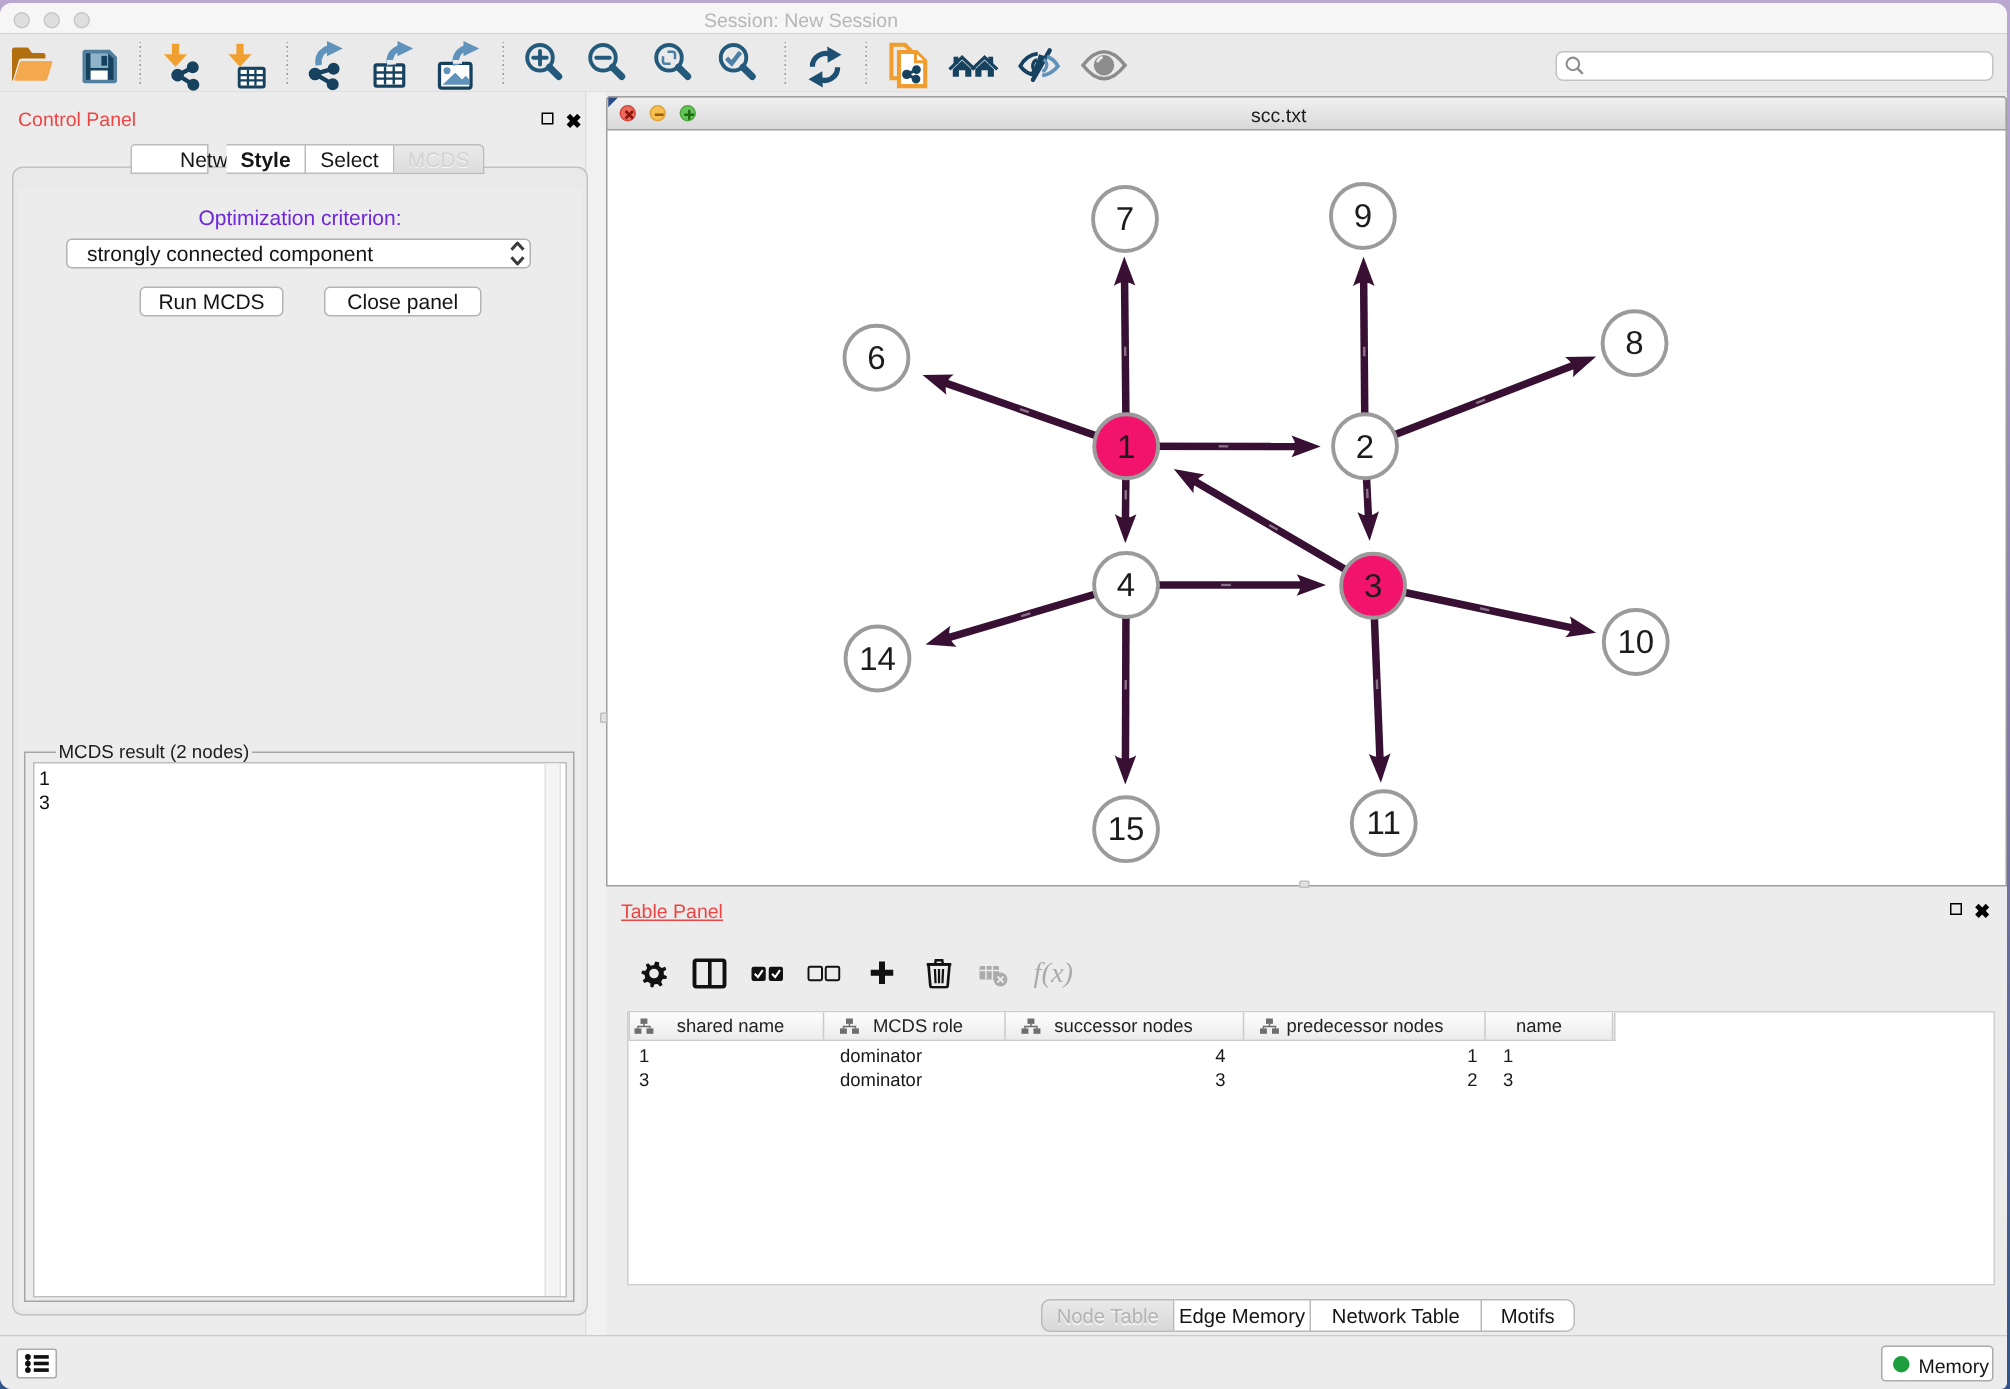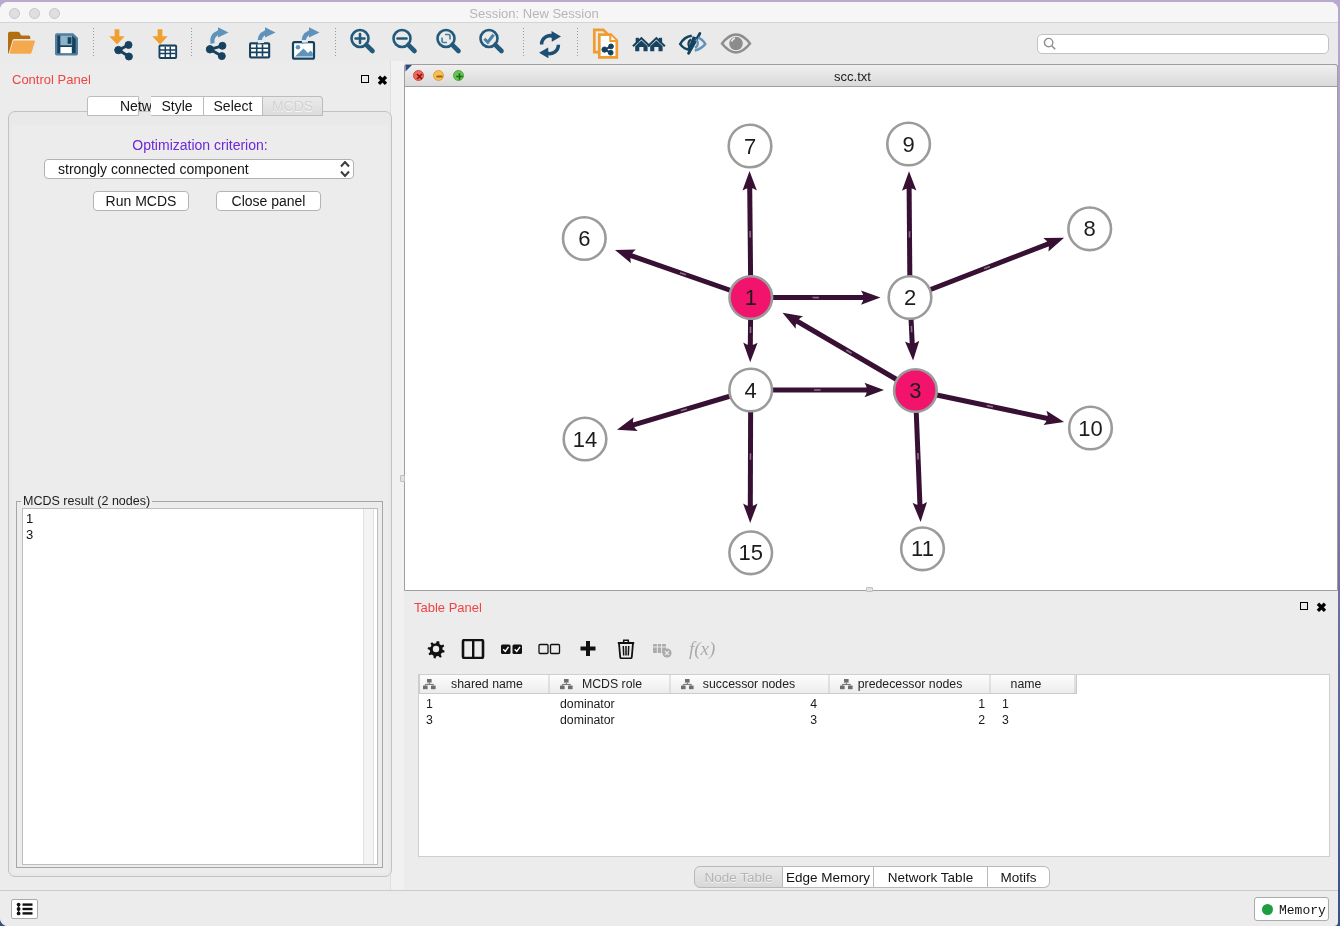--- a/index.html
+++ b/index.html
@@ -178,35 +178,35 @@
  <circle cx="5.6" cy="5.6" r="4.2" fill="none" stroke="#8f8f8f" stroke-width="1.4"></circle>
  <line x1="8.8" y1="8.8" x2="12.2" y2="12.2" stroke="#8f8f8f" stroke-width="1.6"></line>
 </svg>
 <div class="abs" id="leftpanel"></div>
 <div class="abs" style="left:391px;top:61px;width:13px;height:830px;background:#f1f1f1;"></div>
 <div class="abs" id="rightarea"></div>
 <div class="abs ptitle" style="left:12px;top:72px;">Control Panel</div>
 <div class="flbtn" style="left:361px;top:75px;"></div>
 <div class="clbtn" style="left:377px;top:76px;">✖</div>
 <div class="tab" style="left:87px;width:52px;border-left:1px solid #bcbcbc;border-radius:3px 0 0 0;padding-left:32px;">Network</div>
-<div class="tab" style="left:151px;width:53px;">Style</div>
+<div class="tab" style="left:151px;width:53px;font-weight:bold;">Style</div>
 <div class="tab" style="left:204px;width:59px;">Select</div>
 <div class="tab" style="left:263px;width:60px;background:linear-gradient(180deg,#eaeaea,#dcdcdc);color:#d2d2d2;text-shadow:0 1px 0 #f8f8f8;border-radius:0 4px 0 0;">MCDS</div>
 <div id="tabpane">
     <div class="inner"></div>
   </div>
 <div class="abs" style="left:0;top:137px;width:400px;text-align:center;font-size:14px;color:#6d28d9;">Optimization criterion:</div>
 <div class="abs" style="left:44px;top:159px;width:310px;height:20px;background:#fff;border:1px solid #b2b2b2;border-radius:4px;font-size:14px;color:#141414;line-height:18px;padding-left:13px;">strongly connected component</div>
 <svg class="abs" style="left:339px;top:161px;" width="12" height="16" viewBox="0 0 12 16">
  <path d="M2 5.5 L6 1 L10 5.5 M2 10.5 L6 15 L10 10.5" fill="none" stroke="#3c3c3c" stroke-width="2"></path>
 </svg>
 <div class="btn" style="left:93px;top:191px;width:96px;">Run MCDS</div>
 <div class="btn" style="left:216px;top:191px;width:105px;">Close panel</div>
 <fieldset class="abs" style="left:16px;top:494px;width:367px;height:374px;border:1px solid #a6a6a6;border-radius:0;">
-<legend style="font-size:12.5px;color:#1c1c1c;padding:0 2px;margin-left:4px;">MCDS result (2 nodes)</legend>
+<legend style="font-size:12.5px;color:#1c1c1c;padding:0 2px;margin-left:20px;">MCDS result (2 nodes)</legend>
 </fieldset>
 <div class="abs" style="left:22px;top:508px;width:356px;height:357px;background:#fff;border:1px solid #bdbdbd;"></div>
 <div class="abs" style="left:363px;top:509px;width:11px;height:355px;background:#f4f4f4;border-left:1px solid #e2e2e2;border-right:1px solid #e2e2e2;"></div>
 <div class="abs" style="left:26px;top:511px;font-size:13px;color:#111;line-height:16px;">1<br>3</div>
 <div class="abs" id="sccwin"></div>
 <div class="abs" id="scctb"></div>
 <div class="abs" id="scctitle">scc.txt</div>
 <svg class="abs" style="left:404px;top:64px;" width="12" height="12" viewBox="0 0 12 12">
  <path d="M1.5 1 L8 1 L1.5 7.5 Z" fill="#2b4d87"></path>
 </svg>
@@ -291,21 +291,21 @@
 <text x="750" y="153.5">7</text>
 <text x="1089.7" y="236.3">8</text>
 <text x="908.6" y="151.5">9</text>
 <text x="1090.5" y="435.5">10</text>
 <text x="922.5" y="556.3">11</text>
 <text x="585" y="446.5">14</text>
 <text x="750.7" y="560.3">15</text>
 </g>
 </svg>
 <div class="abs" id="tablepanel"></div>
-<div class="abs ptitle" style="left:414px;top:600px;">Table Panel</div>
+<div class="abs ptitle" style="left:414px;top:600px;text-decoration:underline;">Table Panel</div>
 <div class="flbtn" style="left:1300px;top:602px;"></div>
 <div class="clbtn" style="left:1316px;top:603px;">✖</div>
 
 <svg class="abs" style="left:427px;top:639px;" width="290" height="20" viewBox="0 0 290 20">
 <g fill="#111">
 
  <g transform="translate(9,10)">
   <path d="M0 -8 L1.8 -8 L2.3 -5.6 L4.2 -4.7 L6.3 -6 L7.5 -4.4 L6 -2.6 L6.6 -0.6 L8.8 0 L8.8 1.8 L6.5 2.4 L5.8 4.4 L7.2 6.3 L5.8 7.6 L3.8 6.3 L1.8 7 L1.4 9.3 L-0.5 9.3 L-1 7 L-3 6.2 L-5 7.5 L-6.4 6.1 L-5.1 4.2 L-5.9 2.2 L-8.2 1.8 L-8.2 -0.1 L-5.9 -0.6 L-5.2 -2.6 L-6.6 -4.5 L-5.2 -5.9 L-3.2 -4.6 L-1.2 -5.5 L-0.8 -8 Z" transform="rotate(12)"></path>
   <circle r="3.2" fill="#eaeaea"></circle>
  </g>
@@ -390,13 +390,13 @@
  <circle cx="2.6" cy="2.6" r="1.9"></circle>
     <circle cx="2.6" cy="7" r="1.9"></circle>
     <circle cx="2.6" cy="11.4" r="1.9"></circle>
  <rect x="2.1" y="2.6" width="1" height="8.8"></rect>
  <rect x="6.5" y="1.4" width="10" height="2.4"></rect>
     <rect x="6.5" y="5.8" width="10" height="2.4"></rect>
     <rect x="6.5" y="10.2" width="10" height="2.4"></rect>
 </svg>
 <div class="abs" style="left:1254px;top:897px;width:75px;height:24px;background:#fff;border:1px solid #ababab;border-radius:3px;"></div>
 <div class="abs" style="left:1262px;top:903.5px;width:11px;height:11px;border-radius:50%;background:#1e9e3e;"></div>
-<div class="abs" style="left:1279px;top:902.5px;font-size:13px;color:#141414;font-family:Liberation Mono, monospace;">Memory</div>
+<div class="abs" style="left:1279px;top:902.5px;font-size:13px;color:#141414;">Memory</div>
 
 </body></html>

